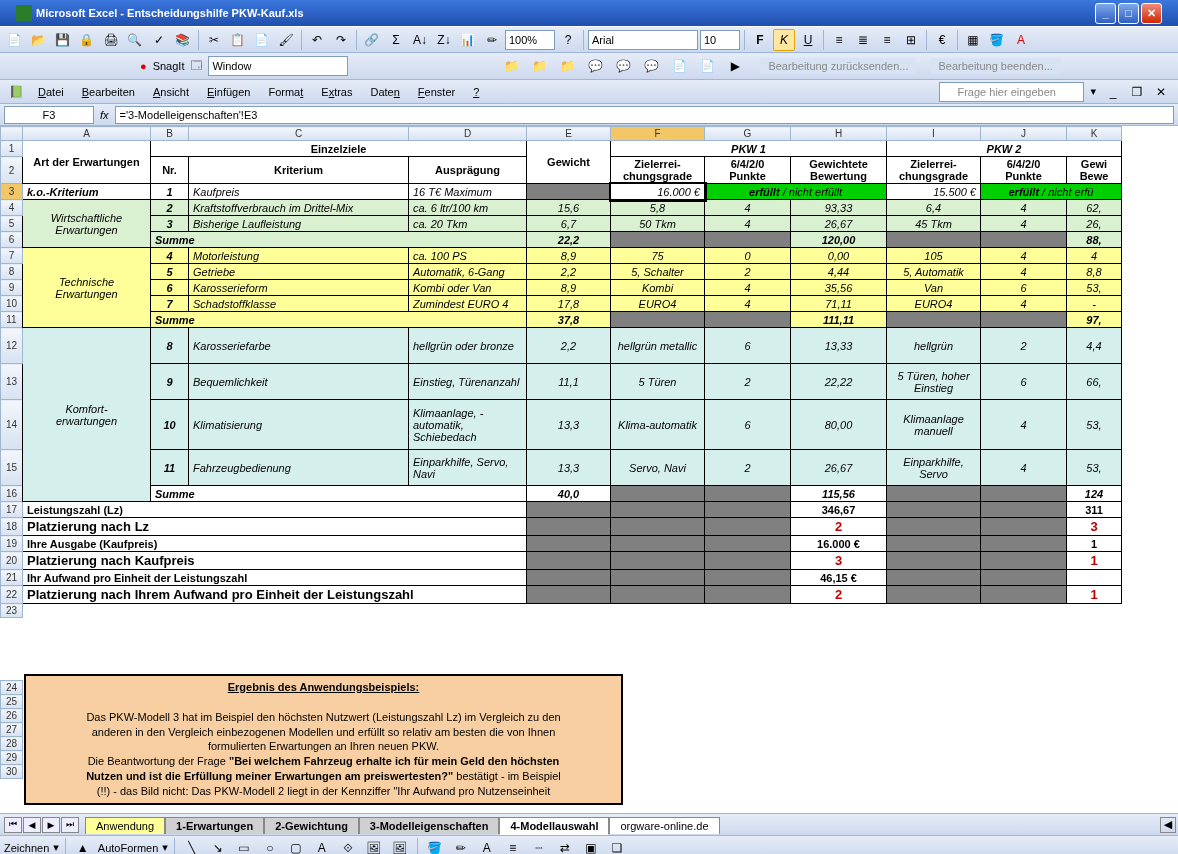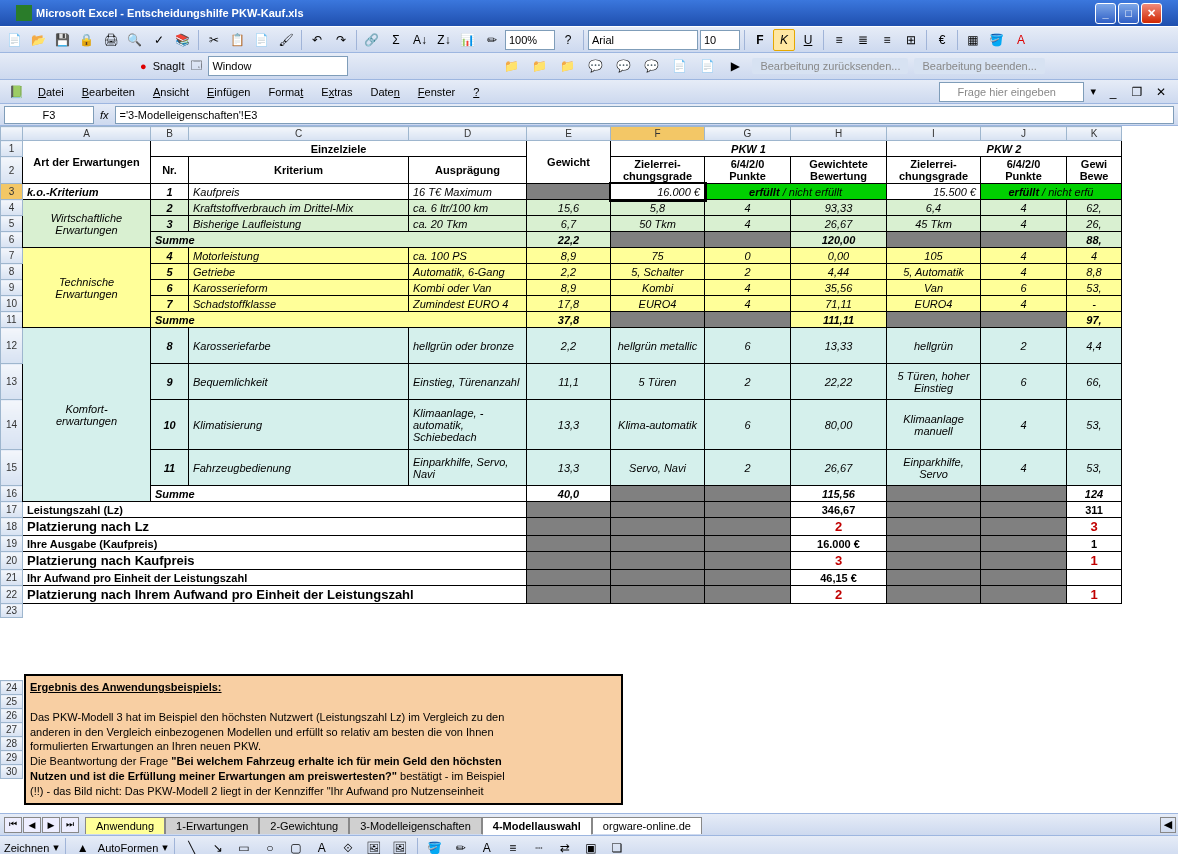--- a/index.html
+++ b/index.html
@@ -33,33 +33,33 @@
 .colF { width: 94px; } .colG { width: 86px; } .colH { width: 96px; } .colI { width: 94px; } .colJ { width: 86px; } .colK { width: 55px; }
 .bold { font-weight: bold; }
 .ital { font-style: italic; }
 .center { text-align: center; }
 .right { text-align: right; }
 .green { background: #d9f0d1 !important; }
 .lime { background: #00d000 !important; color: #000; }
 .yellow { background: #ffff99 !important; }
 .cyan { background: #d5f0ec !important; }
 .gray { background: #808080 !important; }
-.peach { background: #f8cfa3 !important; }
+.peach { background: #f8cfa3 !important; text-align: center; }
 .selhead { background: #f3c766 !important; }
 .redtxt { color: #c00000; }
 .botclip { margin-left: 24px; min-width: 599px; display: inline-block; border: 2px solid #000; padding: 4px; font-size: 11px; line-height: 1.35; }
 .tabbar { background: linear-gradient(#e6ecf7,#cdd9ef); height: 22px; display: flex; align-items: center; border-top: 1px solid #9db6e0; padding-left: 4px; }
 .tabnav { display: flex; gap: 1px; margin-right: 6px; }
 .tabnav .nb { width: 18px; height: 16px; border: 1px solid #888; background: #eef; display: flex; align-items: center; justify-content: center; font-size: 9px; cursor: pointer; }
 .wstab { border: 1px solid #888; border-bottom: none; padding: 2px 10px; background: #fff; font-size: 11px; cursor: pointer; position: relative; top: 1px; }
 .wstab.active { background: #fff; font-weight: bold; border-bottom: 1px solid #fff; text-align: right; }
 .wstab.yellow-tab { background: #ffff99; }
-.wstab.gray-tab { background: #d0d0d0; }
+.wstab.gray-tab { background: #d0d0d0; font-weight: bold; }
 .drawbar { background: linear-gradient(#e6ecf7,#cdd9ef); height: 24px; border-top: 1px solid #9db6e0; display: flex; align-items: center; padding: 0 4px; gap: 4px; font-size: 11px; }
-.review-pill { background: #d7e2f2; padding: 2px 8px; border-radius: 2px; color: #888; font-size: 11px; }
+.review-pill { background: #d7e2f2; padding: 2px 8px; border-radius: 2px; color: #888; font-size: 11px; margin-left: 8px; }
 </style>
 </head>
 <body>
 
 <div class="titlebar">
   <span class="icon"></span>
   <span>Microsoft Excel</span>
   <span>&nbsp;-&nbsp;</span>
   <span>Entscheidungshilfe PKW-Kauf.xls</span>
   <span class="spacer"></span>

